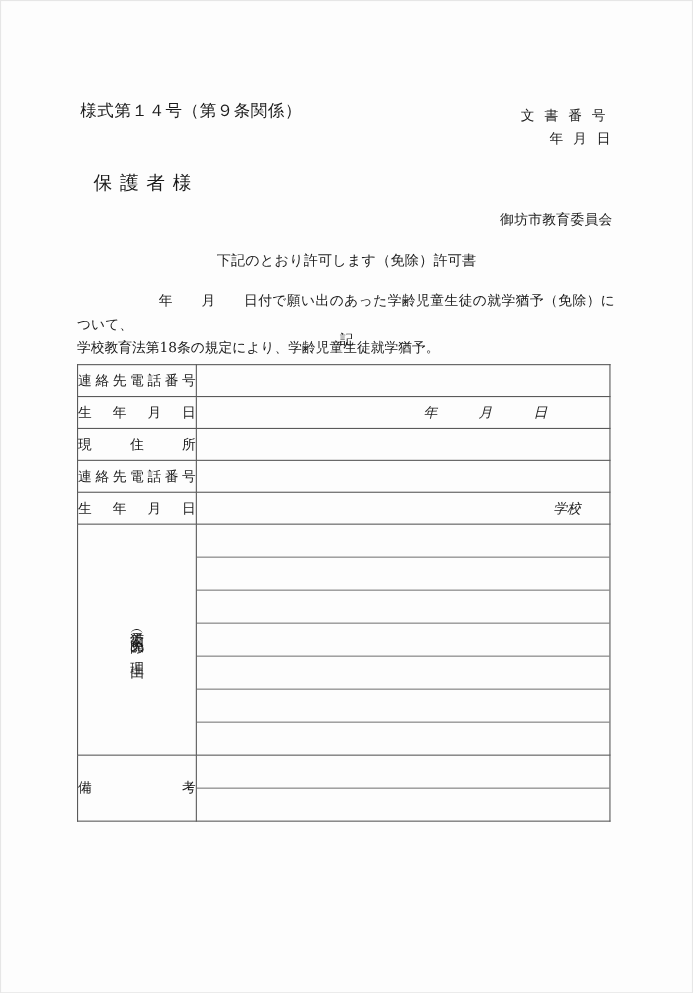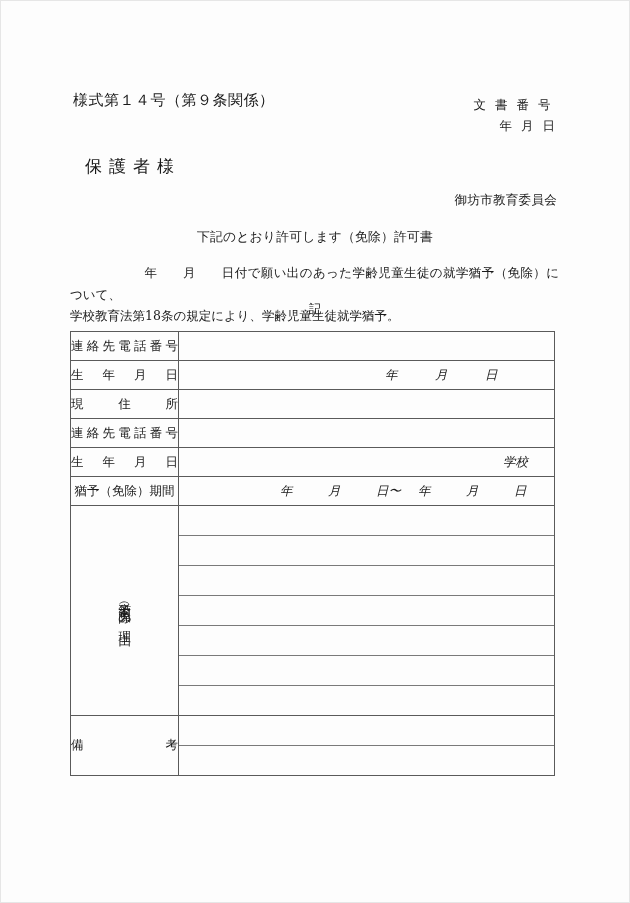--- a/index.html
+++ b/index.html
@@ -235,28 +235,20 @@
         <td class="lbl">連絡先電話番号</td>
         <td class="val"></td>
       </tr>
       <tr>
         <td class="lbl">生年月日</td>
         <td class="val">
           <span class="val-inner school-val">学校</span>
         </td>
       </tr>
       <tr>
-        <td class="lbl-tight">猶予（免除）期間</td>
-        <td class="val">
-          <span class="val-inner period-val">
-            <span class="g">年</span><span class="g">月</span><span class="g2">日〜</span><span class="g">年</span><span class="g">月</span><span>日</span>
-          </span>
-        </td>
-      </tr>
-      <tr>
         <td class="reason-label">
           <span class="vtext">猶予（免除）の理由</span>
         </td>
         <td class="reason-lines">
           <table>
               <tbody>
             <tr>
                   <td></td>
                 </tr>
             <tr>

